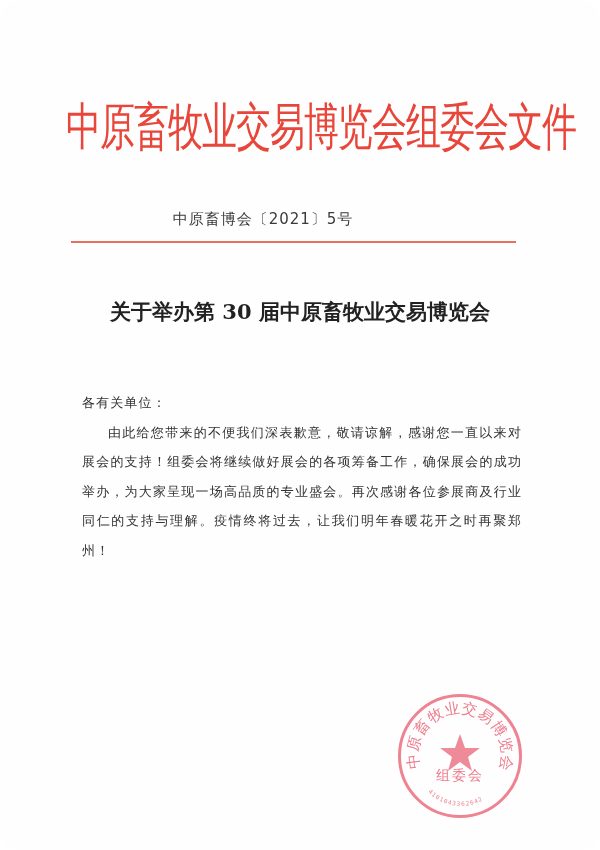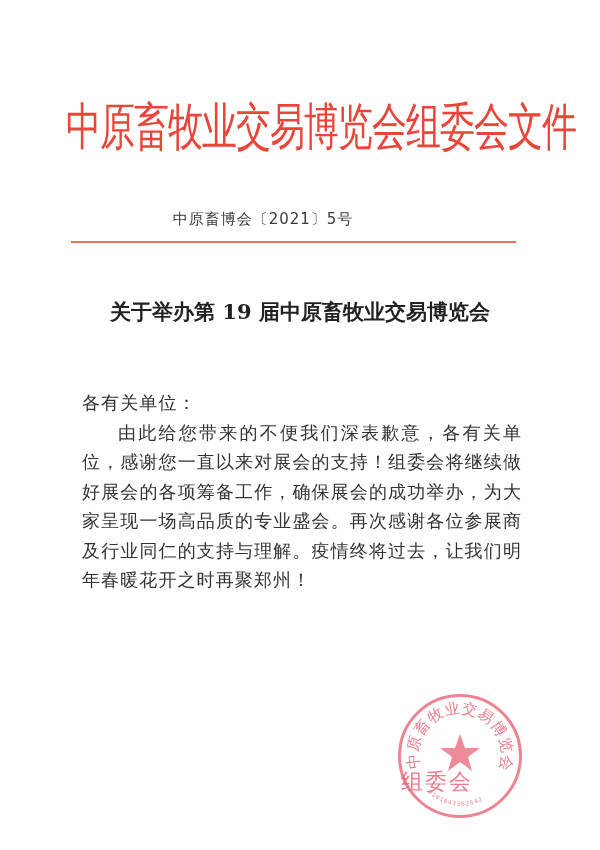--- a/index.html
+++ b/index.html
@@ -69,21 +69,21 @@
       line-height: 32px;
       color: #222;
       font-family: "DejaVu Serif", "Liberation Serif", serif;
     }
     .body-text {
       position: absolute;
       left: 82px;
       top: 388px;
       width: 440px;
       font-family: "DejaVu Sans", "Liberation Sans", sans-serif;
-      font-size: 18px;
+      font-size: 13px;
       color: #333;
       line-height: 29.5px;
       letter-spacing: 1.1px;
     }
     .body-text p {
       margin: 0;
       text-align: justify;
     }
     .salutation {
       margin: 0;
@@ -104,22 +104,22 @@
     .stamp svg {
       position: absolute;
       left: -3px; top: -3px;
       width: 124px; height: 124px;
     }
     .stamp-bottom {
       position: absolute;
       left: 0;
       top: 70px;
       width: 118px;
-      text-align: left;
-      font-size: 22px;
+      text-align: center;
+      font-size: 14px;
       color: rgba(232, 90, 110, 0.8);
       font-family: "DejaVu Sans", "Liberation Sans", sans-serif;
       letter-spacing: 2px;
     }
     .date-line {
       position: absolute;
       left: 386px;
       top: 735px;
       font-family: "DejaVu Serif", "Liberation Serif", serif;
       font-size: 17px;
@@ -133,26 +133,26 @@
 
 <div class="page">
 
   <div class="header-title">中原畜牧业交易博览会组委会文件</div>
 
   <div class="doc-number">中原畜博会〔2021〕5号</div>
 
   <div class="red-rule"></div>
 
   <div class="notice-title">
-    <div>关于举办第 19 届中原畜牧业交易博览会</div>
+    <div>关于举办第 30 届中原畜牧业交易博览会</div>
   </div>
 
   <div class="body-text">
     <p class="salutation">各有关单位：</p>
-    <p class="para">由此给您带来的不便我们深表歉意，各有关单位，感谢您一直以来对展会的支持！组委会将继续做好展会的各项筹备工作，确保展会的成功举办，为大家呈现一场高品质的专业盛会。再次感谢各位参展商及行业同仁的支持与理解。疫情终将过去，让我们明年春暖花开之时再聚郑州！</p>
+    <p class="para">由此给您带来的不便我们深表歉意，敬请谅解，感谢您一直以来对展会的支持！组委会将继续做好展会的各项筹备工作，确保展会的成功举办，为大家呈现一场高品质的专业盛会。再次感谢各位参展商及行业同仁的支持与理解。疫情终将过去，让我们明年春暖花开之时再聚郑州！</p>
   </div>
 
   <div class="stamp">
     <svg viewBox="0 0 124 124">
       <defs>
         <path id="arcTop" d="M 22 74 A 42 42 0 1 1 102 74" fill="none"></path>
         <path id="arcBottom" d="M 30 98 A 46 46 0 0 0 96 98" fill="none"></path>
       </defs>
       <text font-size="15" fill="rgba(232,90,110,0.8)" font-family="DejaVu Sans, sans-serif" letter-spacing="1">
         <textPath href="#arcTop">中原畜牧业交易博览会</textPath>

